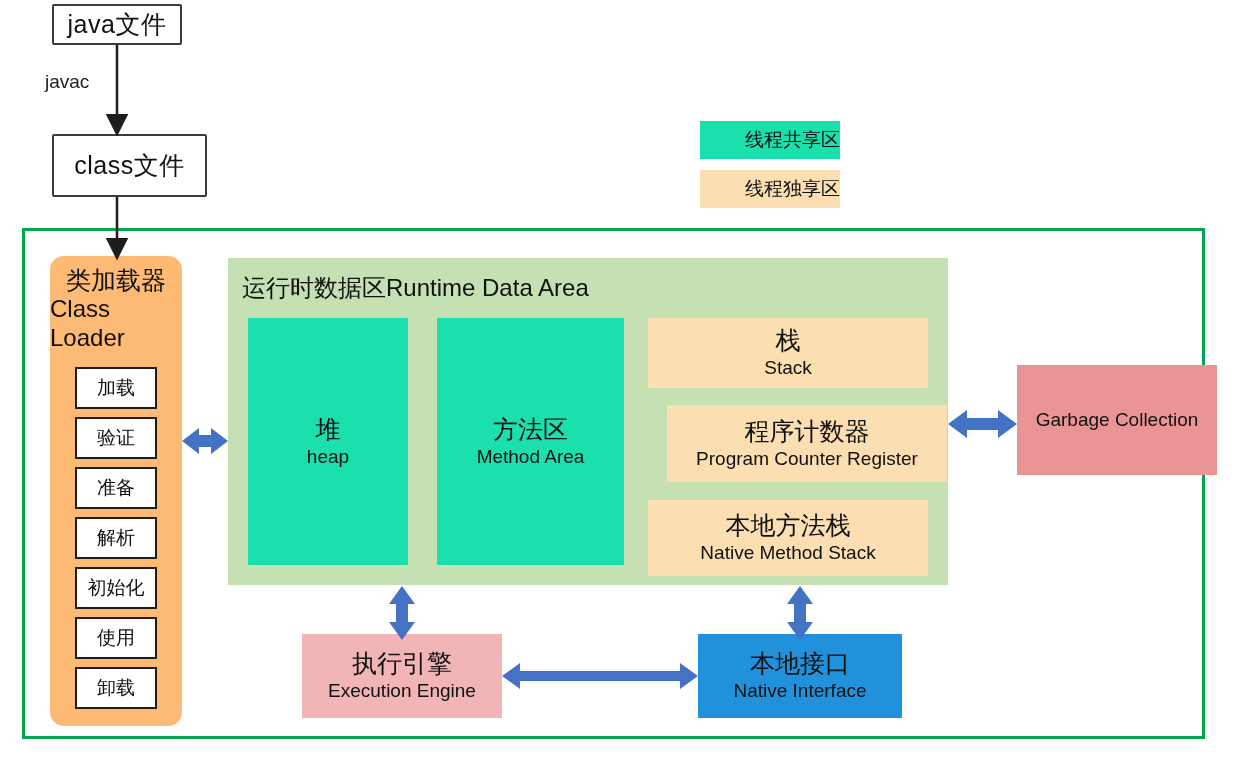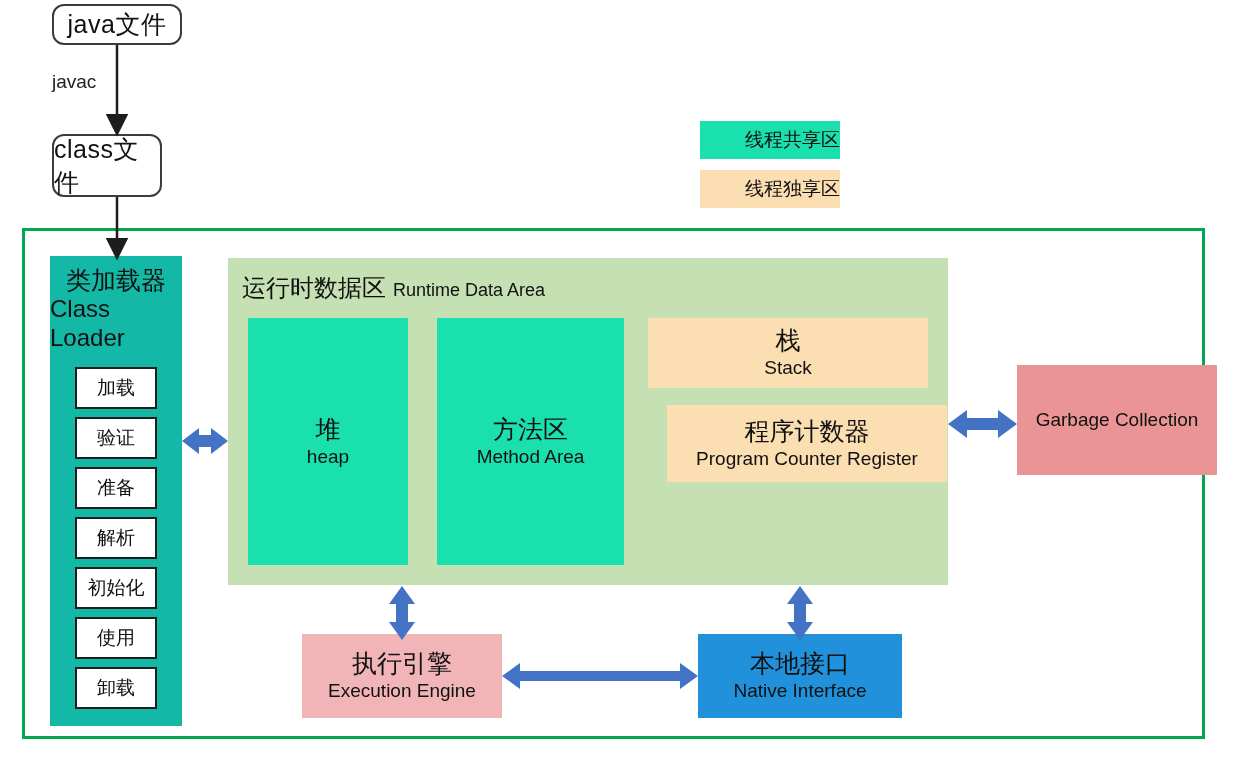--- a/index.html
+++ b/index.html
@@ -13,42 +13,43 @@
     height: 762px;
     background: #ffffff;
     font-family: "Liberation Sans", "DejaVu Sans", sans-serif;
     overflow: hidden;
   }
   .abs { position: absolute; box-sizing: border-box; }
 
   
   .pill {
     border: 2px solid #3b3b3b;
-    border-radius: 12px;
+    border-radius: 2px;
     background: #ffffff;
     display: flex;
     align-items: center;
     justify-content: center;
     color: #111111;
     font-size: 25px;
     letter-spacing: .5px;
   }
 
   
   .jvm-frame {
     border: 3px solid #00a650;
     background: #ffffff;
   }
 
   
   .classloader {
-    background: #14b8a6;
-    display: flex;
-    flex-direction: column;
-    align-items: center;
+    background: #fdba74;
+    display: flex;
+    flex-direction: column;
+    align-items: center;
+    border-radius: 14px;
   }
   .cl-title-cn {
     font-size: 25px;
     color: #111111;
     margin-top: 10px;
     line-height: 1.15;
   }
   .cl-title-en {
     font-size: 24px;
     color: #111111;
@@ -73,21 +74,21 @@
     background: #c5e0b3;
   }
   .rda-head {
     position: absolute;
     left: 14px;
     top: 14px;
     white-space: nowrap;
     color: #111111;
   }
   .rda-head .cn { font-size: 24px; }
-  .rda-head .en { font-size: 18px; margin-left: 7px; }
+  .rda-head .en { font-size: 24px; }
 
   .shared-box {
     background: #19e0ac;
     display: flex;
     flex-direction: column;
     align-items: center;
     justify-content: center;
     color: #111111;
   }
   .private-box {
@@ -136,21 +137,20 @@
     color: #111111;
   }
   .legend-shared { background: #19e0ac; }
   .legend-private { background: #fbdeb1; }
 
   
   .plain {
     color: #222222;
     font-size: 19px;
     white-space: nowrap;
-    margin-left: 7px;
   }
 
   svg.overlay {
     position: absolute;
     left: 0; top: 0;
     width: 1257px;
     height: 762px;
     pointer-events: none;
   }
 </style>
@@ -158,21 +158,21 @@
 <body>
 
 <div id="stage">
 
   <div class="abs pill" style="left:52px; top:4px; width:130px; height:41px;">
     <span>java文件</span>
   </div>
 
   <div class="abs plain" style="left:45px; top:71px;">javac</div>
 
-  <div class="abs pill" style="left:52px; top:134px; width:110px; height:63px;">
+  <div class="abs pill" style="left:52px; top:134px; width:155px; height:63px;">
     <span>class文件</span>
   </div>
 
   <div class="abs legend-chip legend-shared" style="left:700px; top:121px; width:140px; height:38px;">
     <span>线程共享区</span>
   </div>
   <div class="abs legend-chip legend-private" style="left:700px; top:170px; width:140px; height:38px;">
     <span>线程独享区</span>
   </div>
 
@@ -209,20 +209,24 @@
   <div class="abs private-box" style="left:648px; top:318px; width:280px; height:70px;">
     <div class="bx-cn">栈</div>
     <div class="bx-en">Stack</div>
   </div>
 
   <div class="abs private-box" style="left:648px; top:405px; width:280px; height:77px;margin-left:19px;">
     <div class="bx-cn">程序计数器</div>
     <div class="bx-en">Program Counter Register</div>
   </div>
 
+  <div class="abs private-box" style="left:648px; top:500px; width:280px; height:76px;">
+    <div class="bx-cn">本地方法栈</div>
+    <div class="bx-en">Native Method Stack</div>
+  </div>
 
   <div class="abs gc-box" style="left:1017px; top:365px; width:200px; height:110px;">
     <div class="bx-en">Garbage Collection</div>
   </div>
 
   <div class="abs exec-box" style="left:302px; top:634px; width:200px; height:84px;">
     <div class="bx-cn">执行引擎</div>
     <div class="bx-en">Execution Engine</div>
   </div>
 

